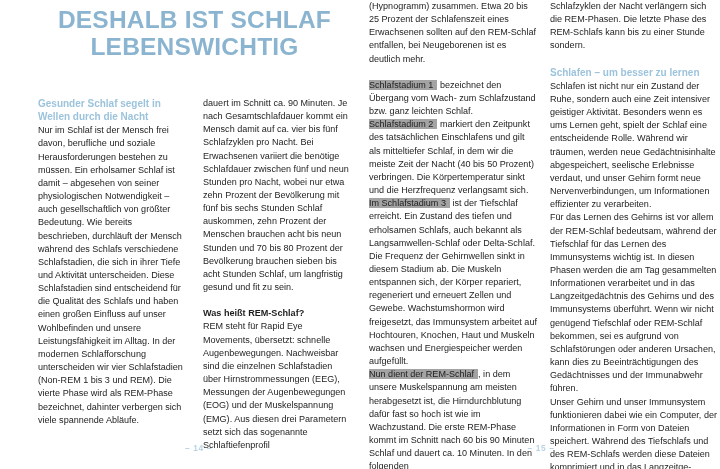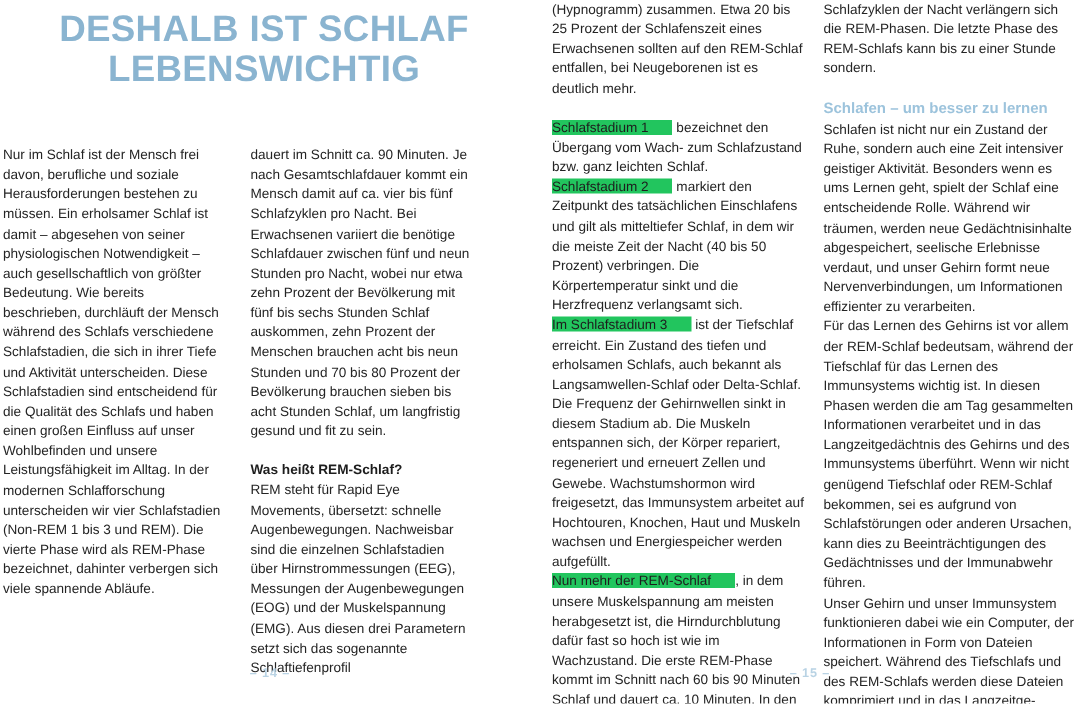--- a/index.html
+++ b/index.html
@@ -22,21 +22,21 @@
     width: 720px;
     height: 469px;
     display: flex;
   }
 
   .page {
     position: relative;
     height: 469px;
     box-sizing: border-box;
   }
-  .page-left  { width: 360px; padding: 0 10px 0 2px; }
+  .page-left  { width: 360px; padding: 0 10px 0 2px; margin-left: 36px; }
   .page-right { width: 360px; padding: 0 2px 0 8px; }
 
   
   .title-block {
     padding-top: 6px;
     text-align: center;
   }
   .doc-title {
     margin: 0;
     font-size: 24.5px;
@@ -89,23 +89,23 @@
     font-size: 9.05px;
     line-height: 1.455;
     color: #242424;
     text-align: left;
     hyphens: manual;
   }
   p.body + p.body { margin-top: 0; }
   .gap { height: 13px; }
 
   mark.hl {
-    background: #22c55e;
+    background: #a3a3a3;
     color: #1d1d1d;
-    padding: 0 16px 0 0;
+    padding: 0 4px 0 0;
     border-radius: 0;
   }
 
   
   .folio {
     position: absolute;
     bottom: 16px;
     left: 0;
     right: 0;
     text-align: center;
@@ -122,20 +122,21 @@
 
   <div class="page page-left">
 
     <div class="title-block">
       <h1 class="doc-title">DESHALB IST SCHLAF LEBENSWICHTIG</h1>
     </div>
 
     <div class="columns">
 
       <div class="col">
+        <h2 class="sec-head">Gesunder Schlaf segelt in Wellen durch die Nacht</h2>
         <p class="body">Nur im Schlaf ist der Mensch frei davon, berufliche und soziale Herausforderungen bestehen zu müssen. Ein erholsamer Schlaf ist damit – abgesehen von seiner physiologischen Notwendigkeit – auch gesellschaftlich von größter Bedeutung. Wie bereits beschrieben, durchläuft der Mensch während des Schlafs verschiedene Schlafstadien, die sich in ihrer Tiefe und Aktivität unterscheiden. Diese Schlafstadien sind entscheidend für die Qualität des Schlafs und haben einen großen Einfluss auf unser Wohlbefinden und unsere Leistungsfähigkeit im Alltag. In der modernen Schlafforschung unterscheiden wir vier Schlafstadien (Non-REM 1 bis 3 und REM). Die vierte Phase wird als REM-Phase bezeichnet, dahinter verbergen sich viele spannende Abläufe.</p>
 
       </div>
 
       <div class="col">
         <p class="body">dauert im Schnitt ca. 90 Minuten. Je nach Gesamtschlafdauer kommt ein Mensch damit auf ca. vier bis fünf Schlafzyklen pro Nacht. Bei Erwachsenen variiert die benötige Schlafdauer zwischen fünf und neun Stunden pro Nacht, wobei nur etwa zehn Prozent der Bevölkerung mit fünf bis sechs Stunden Schlaf auskommen, zehn Prozent der Menschen brauchen acht bis neun Stunden und 70 bis 80 Prozent der Bevölkerung brauchen sieben bis acht Stunden Schlaf, um langfristig gesund und fit zu sein.</p>
         <div class="gap"></div>
         <h3 class="sub-head">Was heißt REM-Schlaf?</h3>
         <p class="body">REM steht für Rapid Eye Movements, übersetzt: schnelle Augenbewegungen. Nachweisbar sind die einzelnen Schlafstadien über Hirnstrommessungen (EEG), Messungen der Augenbewegungen (EOG) und der Muskelspannung (EMG). Aus diesen drei Parametern setzt sich das sogenannte Schlaftiefenprofil</p>
       </div>
@@ -152,21 +153,21 @@
       <div class="col">
         <p class="body">(Hypnogramm) zusammen. Etwa 20 bis 25 Prozent der Schlafenszeit eines Erwachsenen sollten auf den REM-Schlaf entfallen, bei Neugeborenen ist es deutlich mehr.</p>
         <div class="gap"></div>
 
         <p class="body"><mark class="hl">Schlafstadium 1</mark><span> bezeichnet den Übergang vom Wach- zum Schlafzustand bzw. ganz leichten Schlaf.</span></p>
 
         <p class="body"><mark class="hl">Schlafstadium 2</mark><span> markiert den Zeitpunkt des tatsächlichen Einschlafens und gilt als mitteltiefer Schlaf, in dem wir die meiste Zeit der Nacht (40 bis 50 Prozent) verbringen. Die Körpertemperatur sinkt und die Herzfrequenz verlangsamt sich.</span></p>
 
         <p class="body"><mark class="hl">Im Schlafstadium 3</mark><span> ist der Tiefschlaf erreicht. Ein Zustand des tiefen und erholsamen Schlafs, auch bekannt als Langsamwellen-Schlaf oder Delta-Schlaf. Die Frequenz der Gehirnwellen sinkt in diesem Stadium ab. Die Muskeln entspannen sich, der Körper repariert, regeneriert und erneuert Zellen und Gewebe. Wachstumshormon wird freigesetzt, das Immunsystem arbeitet auf Hochtouren, Knochen, Haut und Muskeln wachsen und Energiespeicher werden aufgefüllt.</span></p>
 
-        <p class="body"><mark class="hl">Nun mehr der REM-Schlaf</mark><span>, in dem unsere Muskelspannung am meisten herabgesetzt ist, die Hirndurchblutung dafür fast so hoch ist wie im Wachzustand. Die erste REM-Phase kommt im Schnitt nach 60 bis 90 Minuten Schlaf und dauert ca. 10 Minuten. In den folgenden</span></p>
+        <p class="body"><mark class="hl">Nun dient der REM-Schlaf</mark><span>, in dem unsere Muskelspannung am meisten herabgesetzt ist, die Hirndurchblutung dafür fast so hoch ist wie im Wachzustand. Die erste REM-Phase kommt im Schnitt nach 60 bis 90 Minuten Schlaf und dauert ca. 10 Minuten. In den folgenden</span></p>
       </div>
 
       <div class="col">
         <p class="body">Schlafzyklen der Nacht verlängern sich die REM-Phasen. Die letzte Phase des REM-Schlafs kann bis zu einer Stunde sondern.</p>
         <div class="gap"></div>
         <h2 class="sec-head">Schlafen – um besser zu lernen</h2>
         <p class="body">Schlafen ist nicht nur ein Zustand der Ruhe, sondern auch eine Zeit intensiver geistiger Aktivität. Besonders wenn es ums Lernen geht, spielt der Schlaf eine entscheidende Rolle. Während wir träumen, werden neue Gedächtnisinhalte abgespeichert, seelische Erlebnisse verdaut, und unser Gehirn formt neue Nervenverbindungen, um Informationen effizienter zu verarbeiten.</p>
         <p class="body">Für das Lernen des Gehirns ist vor allem der REM-Schlaf bedeutsam, während der Tiefschlaf für das Lernen des Immunsystems wichtig ist. In diesen Phasen werden die am Tag gesammelten Informationen verarbeitet und in das Langzeitgedächtnis des Gehirns und des Immunsystems überführt. Wenn wir nicht genügend Tiefschlaf oder REM-Schlaf bekommen, sei es aufgrund von Schlafstörungen oder anderen Ursachen, kann dies zu Beeinträchtigungen des Gedächtnisses und der Immunabwehr führen.</p>
         <p class="body">Unser Gehirn und unser Immunsystem funktionieren dabei wie ein Computer, der Informationen in Form von Dateien speichert. Während des Tiefschlafs und des REM-Schlafs werden diese Dateien komprimiert und in das Langzeitge-</p>
       </div>

